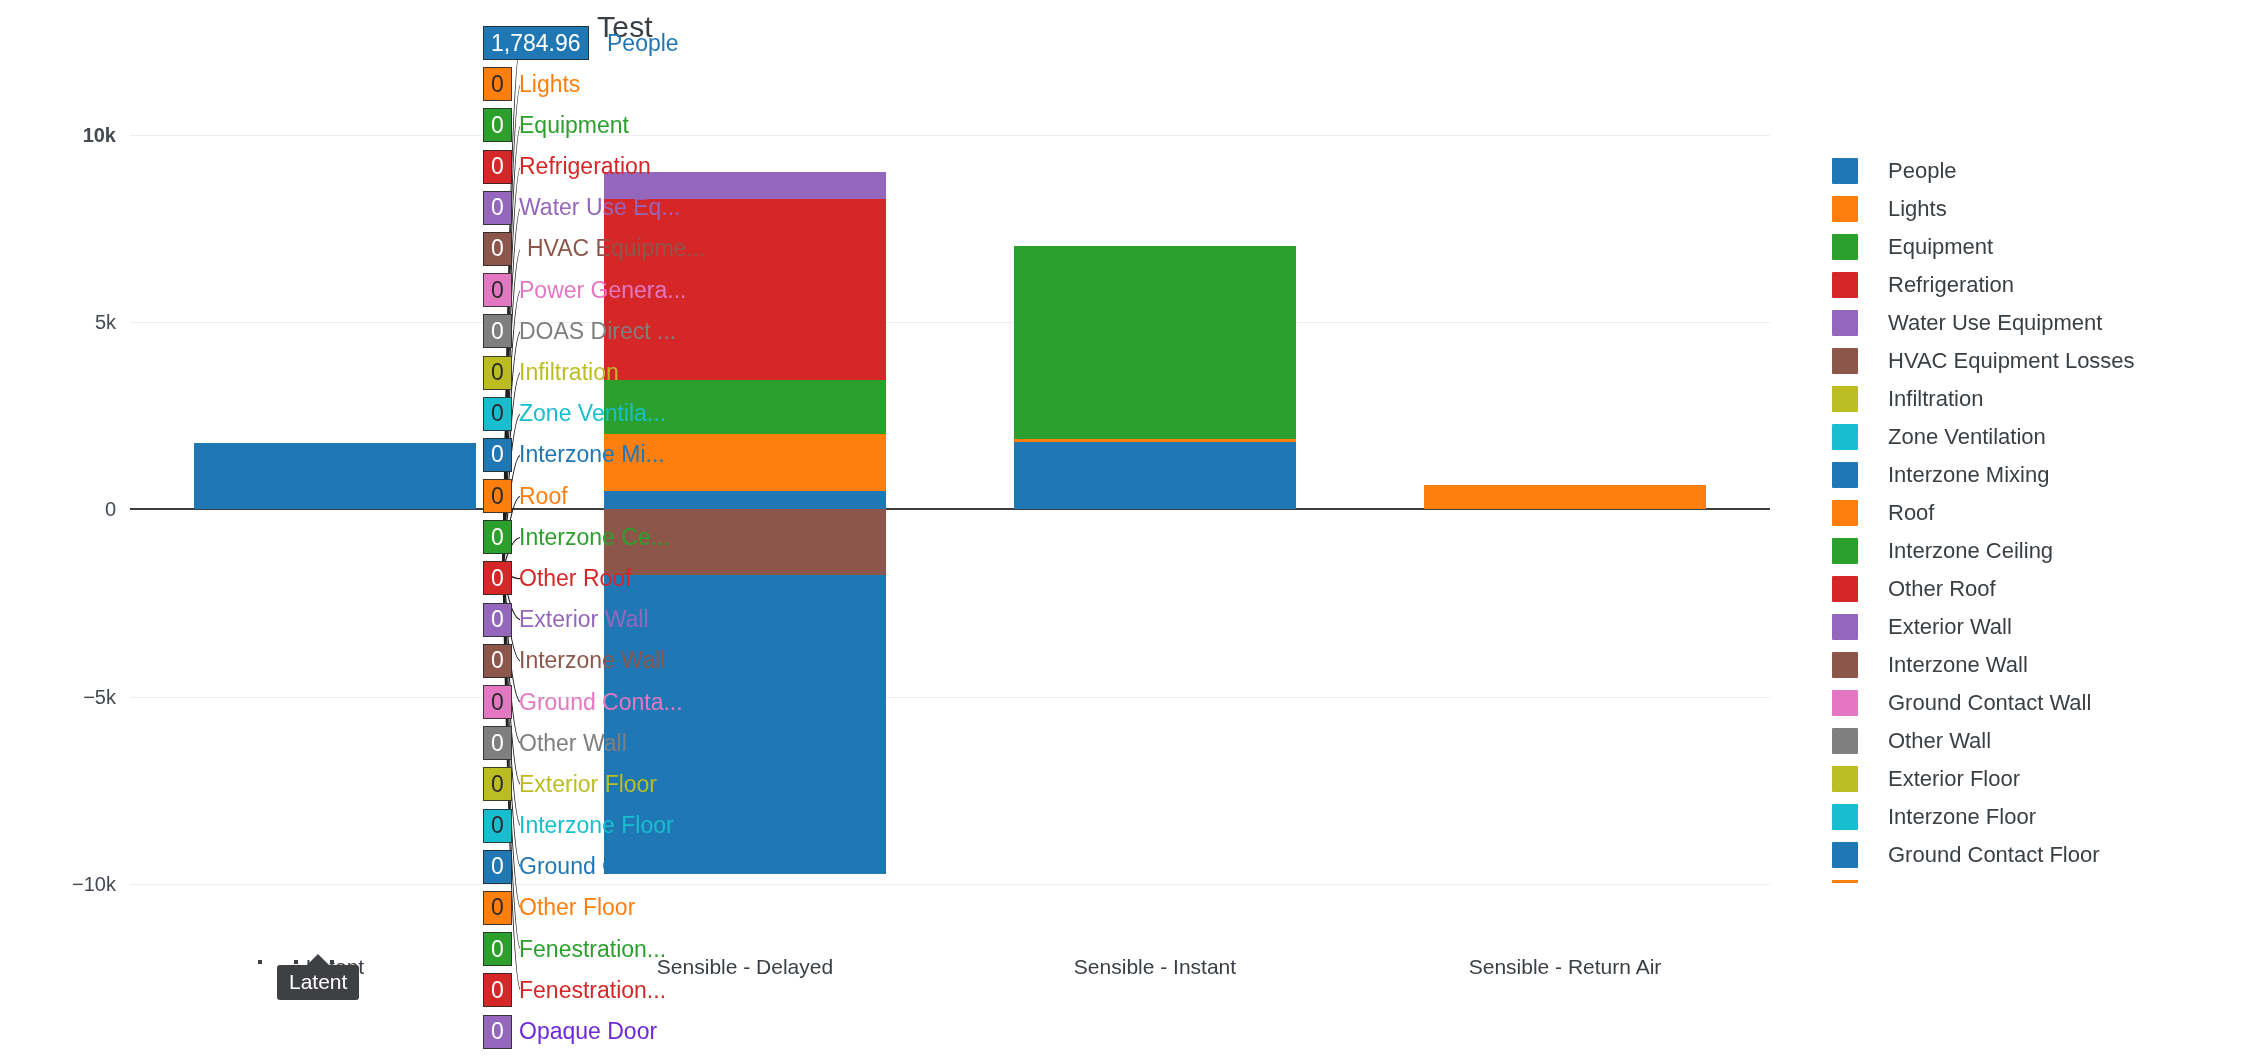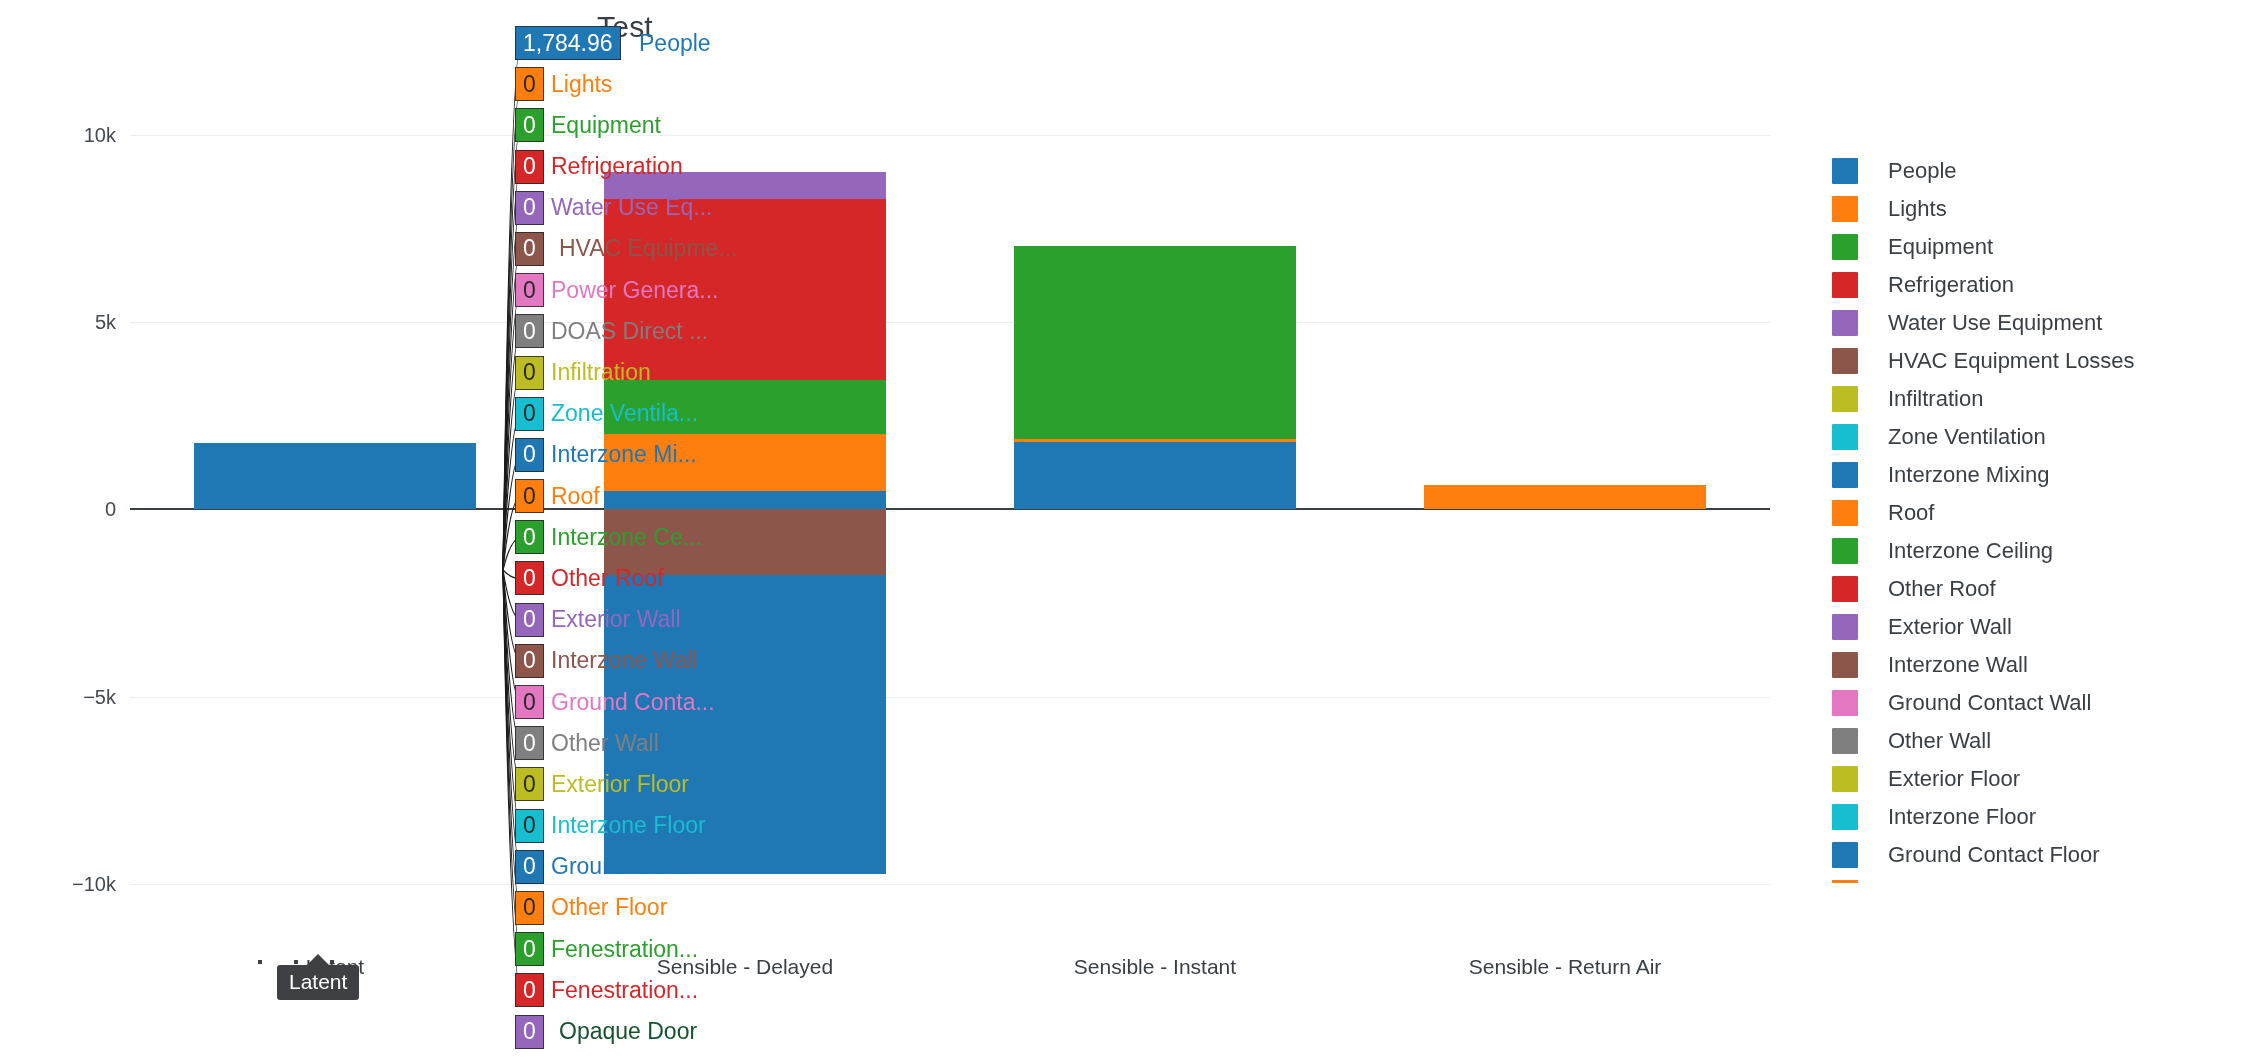--- a/index.html
+++ b/index.html
@@ -34,21 +34,21 @@
 
   
   #legend{position:absolute;left:1832px;top:152px;width:400px;}
   .legend-item{display:flex;align-items:center;height:38px;}
   .legend-swatch{width:26px;height:26px;flex:none;margin-right:30px;border-radius:1px;}
   .legend-label{font-size:22px;color:#3a3f44;white-space:nowrap;}
   #legend-extra-line{width:26px;height:3px;background:#ff7f0e;margin-top:6px;}
 
   
   #tooltip{
-    position:absolute;left:515px;top:24px;width:560px;
+    position:absolute;left:483px;top:24px;width:560px;
     pointer-events:none;
   }
   .tt-row{position:relative;height:41.2px;}
   .tt-val{
     position:absolute;left:0;top:2px;height:34px;min-width:22px;
     display:flex;align-items:center;justify-content:center;
     color:#fff;font-size:23px;padding:0 7px;box-sizing:border-box;
     border:1px solid rgba(40,40,40,.85);
   }
   .tt-val.dark{color:#2a2a2a;}
@@ -107,21 +107,21 @@
         <div class="bar" style="left: 884px; top: 0px; width: 282px; height: 880px;">
           <div class="seg" style="background: rgb(31, 119, 180); top: 381.957px; height: 67.4043px;"></div>
           <div class="seg" style="background: rgb(255, 127, 14); top: 378.962px; height: 2.99574px;"></div>
           <div class="seg" style="background: rgb(44, 160, 44); top: 186.111px; height: 192.851px;"></div>
         </div>
         <div class="bar" style="left: 1294px; top: 0px; width: 282px; height: 880px;">
           <div class="seg" style="background: rgb(255, 127, 14); top: 425.021px; height: 24.3404px;"></div>
         </div>
       </div>
     <div id="yticks-layer">
-        <div class="ytick" style="top: 74.8936px;">10k</div>
+        <div class="ytick" style="top: 74.8936px; font-weight: bold;">10k</div>
         <div class="ytick" style="top: 262.128px; margin-left: 48px;">5k</div>
         <div class="ytick" style="top: 449.362px;">0</div>
         <div class="ytick" style="top: 636.596px;">−5k</div>
         <div class="ytick" style="top: 823.83px;">−10k</div>
       </div>
   </div>
 
   <div id="xticks-layer">
       <div class="xtick" style="left: 335px;">Latent</div>
       <div class="xtick" style="left: 745px;">Sensible - Delayed</div>
@@ -257,21 +257,21 @@
       <div class="tt-row">
         <div class="tt-val" style="background: rgb(44, 160, 44);">0</div>
         <div class="tt-name" style="color: rgb(44, 160, 44); left: 30px;">Fenestration...</div>
       </div>
       <div class="tt-row">
         <div class="tt-val" style="background: rgb(214, 39, 40);">0</div>
         <div class="tt-name" style="color: rgb(214, 39, 40); left: 30px;">Fenestration...</div>
       </div>
       <div class="tt-row">
         <div class="tt-val" style="background: rgb(148, 103, 189);">0</div>
-        <div class="tt-name" style="color: #14532d; left: 30px; margin-left: 8px;">Opaque Door</div>
+        <div class="tt-name" style="color: #6d28d9; left: 30px;">Opaque Door</div>
       </div>
     </div>
 
   <div id="legend">
     <div id="legend-list">
         <div class="legend-item">
           <span class="legend-swatch" style="background: rgb(31, 119, 180);"></span>
           <span class="legend-label">People</span>
         </div>
         <div class="legend-item">

